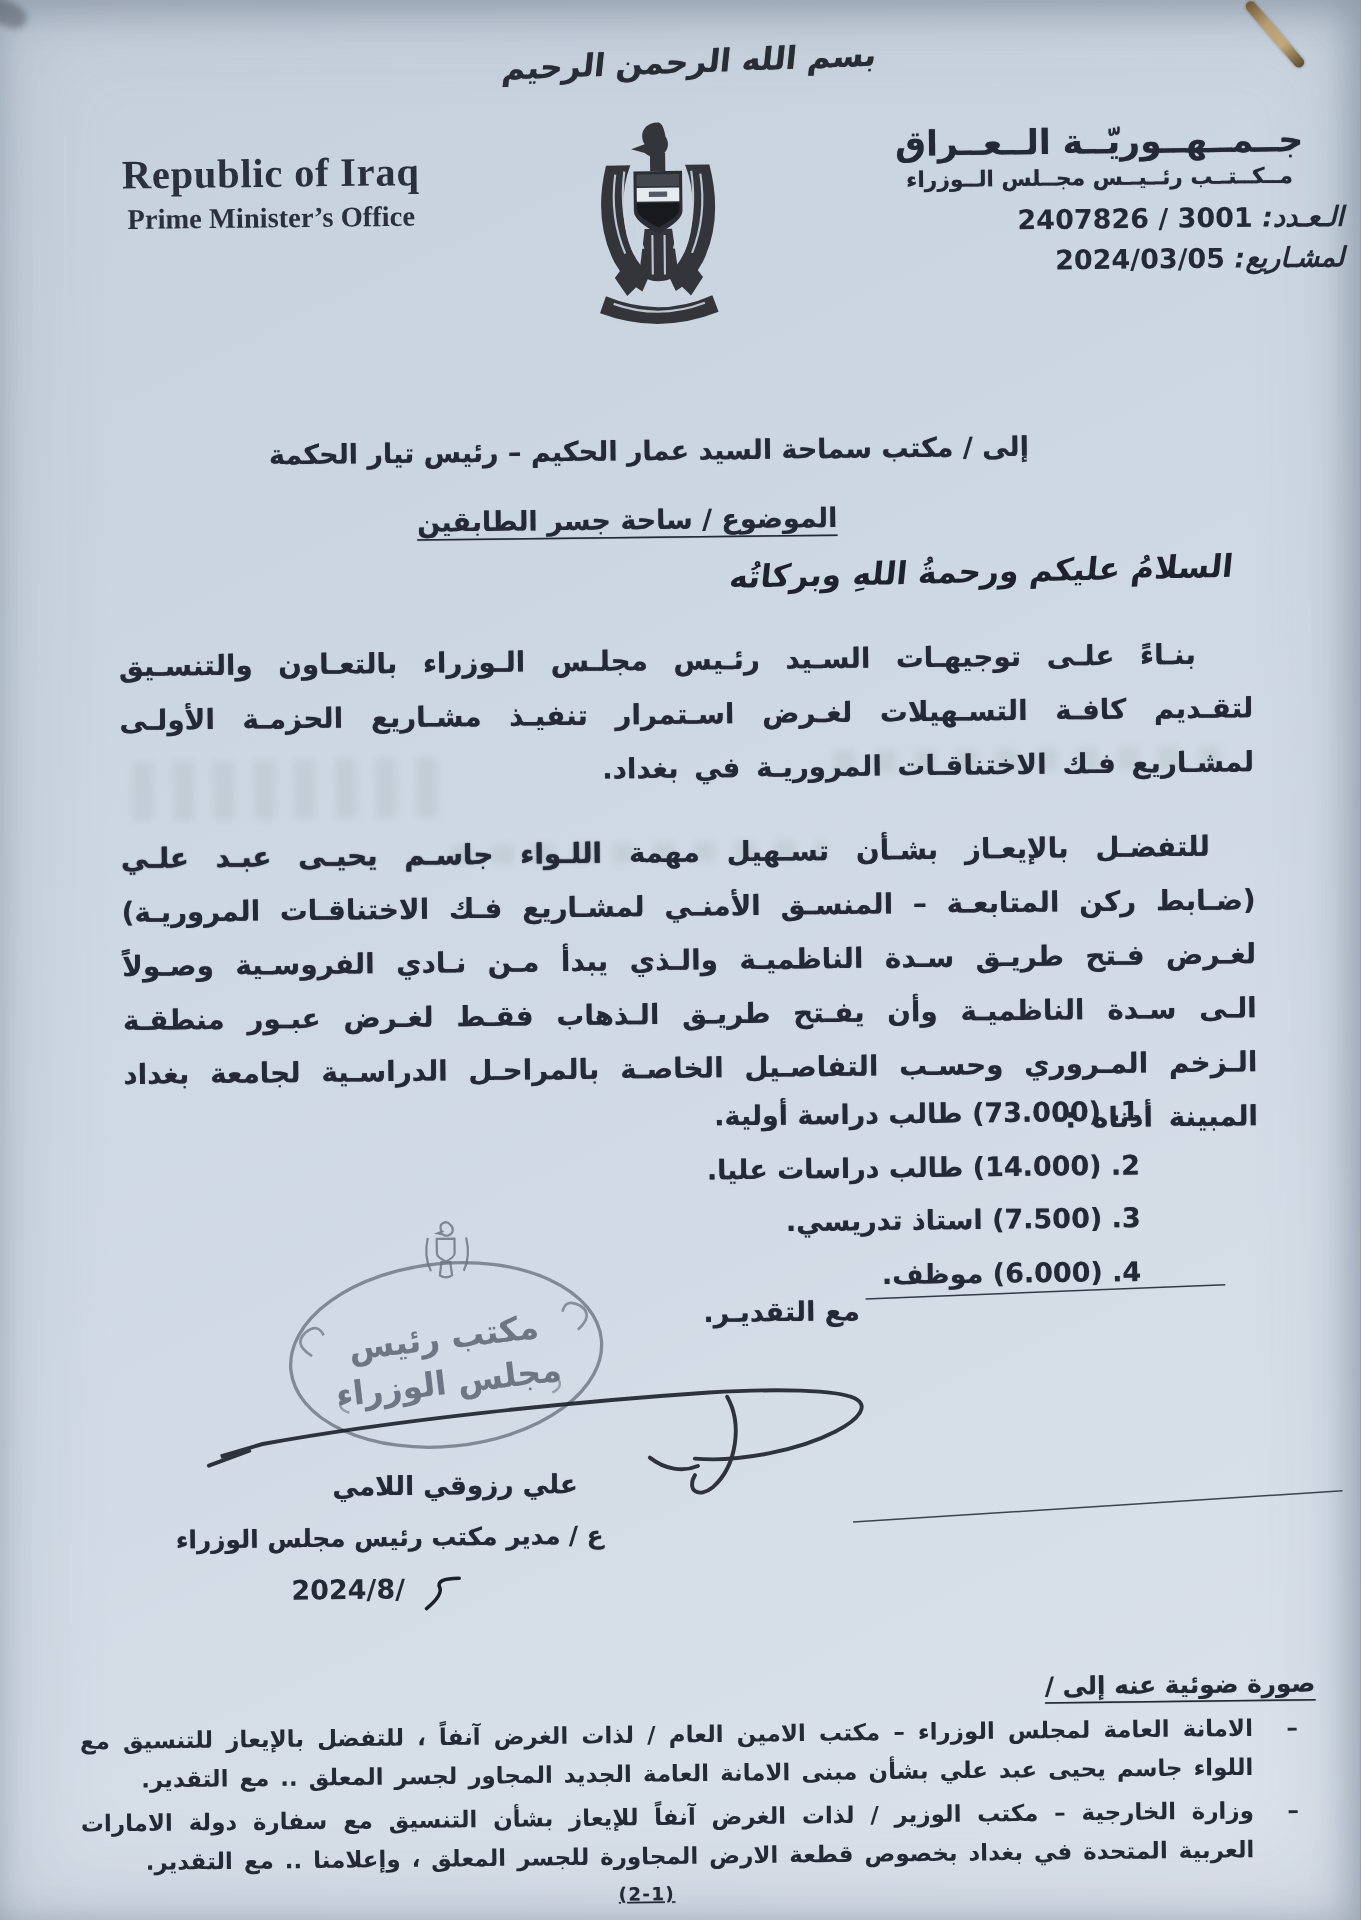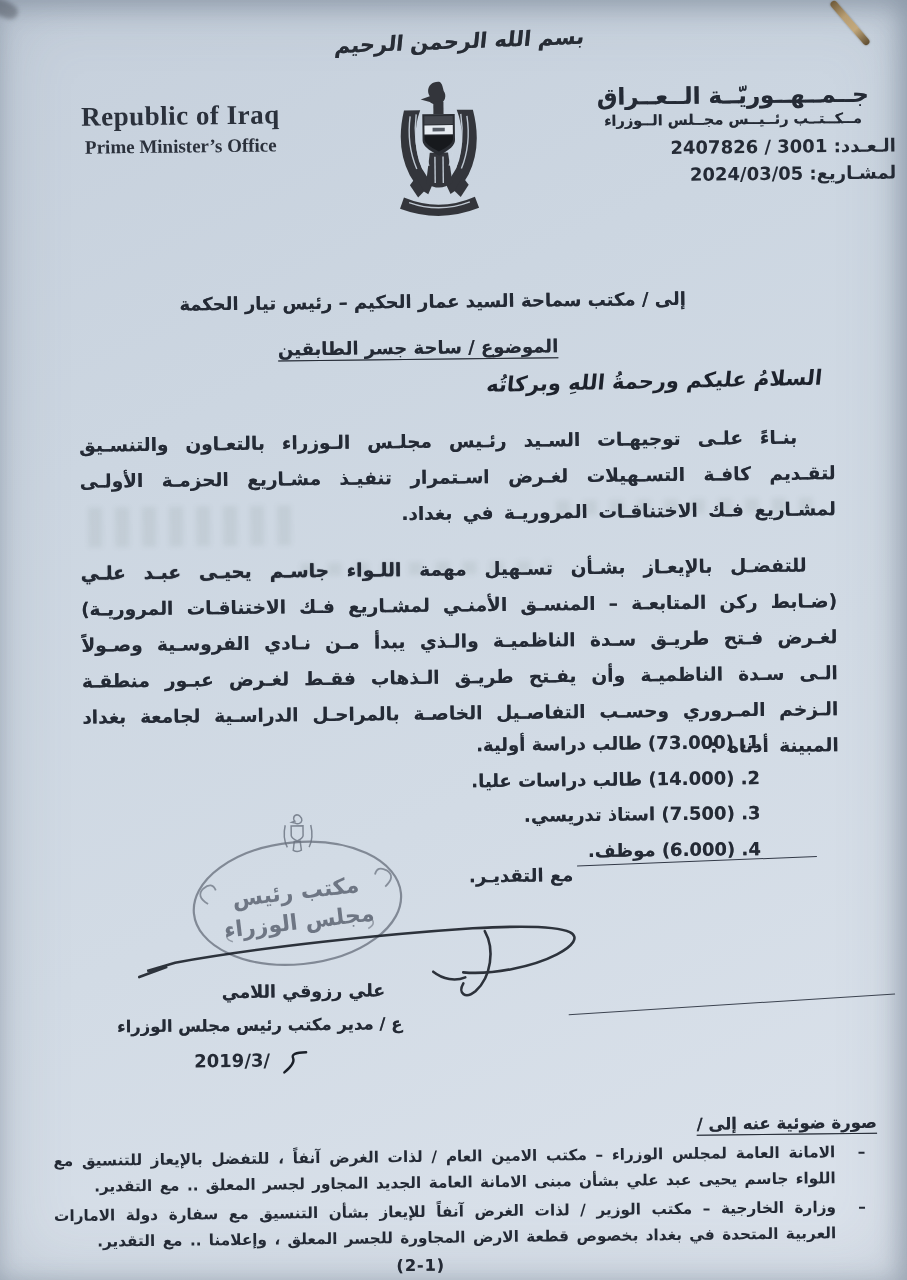--- a/index.html
+++ b/index.html
@@ -18,21 +18,21 @@
   .bismillah{left:330px;top:30px;width:270px;text-align:center;font-size:21px;font-weight:bold;
     transform:skewX(-8deg) rotate(-1.5deg);color:#272c35;}
   .eng{left:46px;top:98px;width:278px;text-align:center;color:#2b313c;font-family:"Liberation Serif",serif;}
   .eng .l1{font-size:27px;font-weight:bold;letter-spacing:.5px;}
   .eng .l2{font-size:19px;font-weight:bold;margin-top:4px;}
   .arhead{left:575px;top:86px;width:325px;text-align:center;}
   .arhead .l1{font-size:23px;font-weight:bold;letter-spacing:-.5px;}
   .arhead .l2{font-size:14.5px;font-weight:bold;margin-top:3px;}
   .arhead .ref,.arhead .date{font-size:18px;font-weight:bold;text-align:left;margin-top:6px;padding-left:6px;direction:rtl;text-align:right;}
   .arhead .ref{margin-top:9px;}
-  .lbl{letter-spacing:0;}
+  .lbl{letter-spacing:0;font-style:italic;}
 
   
   .toline{left:150px;top:291px;width:570px;text-align:center;font-size:18px;font-weight:bold;}
   .subject{left:265px;top:337px;width:310px;text-align:center;font-size:18px;font-weight:bold;
     text-decoration:underline;text-underline-offset:5px;}
   .salut{right:84px;top:372px;font-size:21px;font-weight:bold;transform:skewX(-7deg) rotate(-.6deg);
     white-space:nowrap;color:#1d222c;}
   .flow{left:80px;top:424px;width:756px;font-size:18.5px;font-weight:700;line-height:36px;}
   .flow p{margin:0;text-align:justify;word-spacing:4px;}
   .p1{height:128px;text-indent:38px;}
@@ -51,21 +51,21 @@
   .sigdate{left:188px;top:1048px;display:flex;direction:ltr;align-items:flex-start;gap:10px;
     font-size:18px;font-weight:bold;}
   .daymark{width:30px;height:32px;margin-top:-2px;}
   .sepline{left:563px;top:1016px;width:327px;border-top:1.6px solid #3c4350;transform:rotate(-3deg);transform-origin:left center;}
 
   
   .cc{left:42px;top:1118px;width:828px;}
   .cc .hd{font-size:16.5px;font-weight:bold;text-align:right;text-decoration:underline;text-underline-offset:5px;margin-bottom:8px;}
   .cc .item{position:relative;padding:0 42px 0 4px;text-align:justify;font-size:15.3px;font-weight:700;line-height:25.5px;margin-bottom:4px;word-spacing:2px;}
   .cc .dash{position:absolute;right:12px;top:0;font-weight:bold;}
-  .pageno{left:388px;top:1256px;direction:ltr;font-size:16px;font-weight:bold;letter-spacing:1px;}
+  .pageno{left:404px;top:1256px;direction:ltr;font-size:12px;font-weight:bold;letter-spacing:1px;text-decoration:underline;}
 
   
   .goldmark{left:852px;top:0px;width:7px;height:56px;border-radius:4px;
     background:linear-gradient(180deg,#6f5a38,#b79d72 30%,#caa male 0) ;
     background:linear-gradient(180deg,#6f5a38,#b79d72 35%,#c2a87c 65%,#5e4c30);
     transform:rotate(-40deg);box-shadow:0 0 2px rgba(60,50,30,.5);}
   .tlsmudge{left:-6px;top:-4px;width:30px;height:16px;background:#2a2e36;opacity:.35;border-radius:40%;transform:rotate(25deg);filter:blur(2px);}
   .ghost{filter:blur(2.6px);opacity:.5;
     background:repeating-linear-gradient(90deg,rgba(75,95,85,.16) 0 14px,rgba(75,95,85,0) 14px 27px);}
   .g1{left:556px;top:502px;width:268px;height:15px;}
@@ -185,21 +185,21 @@
         <path d="M6,62 L34,52 L14,56 L42,48 C130,33 250,22 340,17 C385,15 425,16 437,22 C447,27 440,36 424,44 C400,56 360,64 330,61"></path>
         <path d="M352,20 C362,38 358,66 342,80 C332,88 324,82 330,72"></path>
         <path d="M300,60 C310,68 322,70 332,66"></path>
       </g>
     </svg>
 
     <div class="abs signname ar soft">علي رزوقي اللامي</div>
     <div class="abs signtitle ar soft">ع / مدير مكتب رئيس مجلس الوزراء</div>
 
     <div class="abs sigdate">
-      <span>2019/3/</span>
+      <span>2024/8/</span>
       <svg class="daymark" viewBox="0 0 30 32" aria-label="5">
         <path d="M26,5 q-16,0 -13,6 q2,5 -9,14" stroke="#1b2029" stroke-width="2.4" fill="none" stroke-linecap="round"></path>
       </svg>
     </div>
 
     <div class="abs sepline"></div>
 
     <div class="abs cc ar">
       <div class="hd soft">صورة ضوئية عنه إلى /</div>
       <div class="item">

